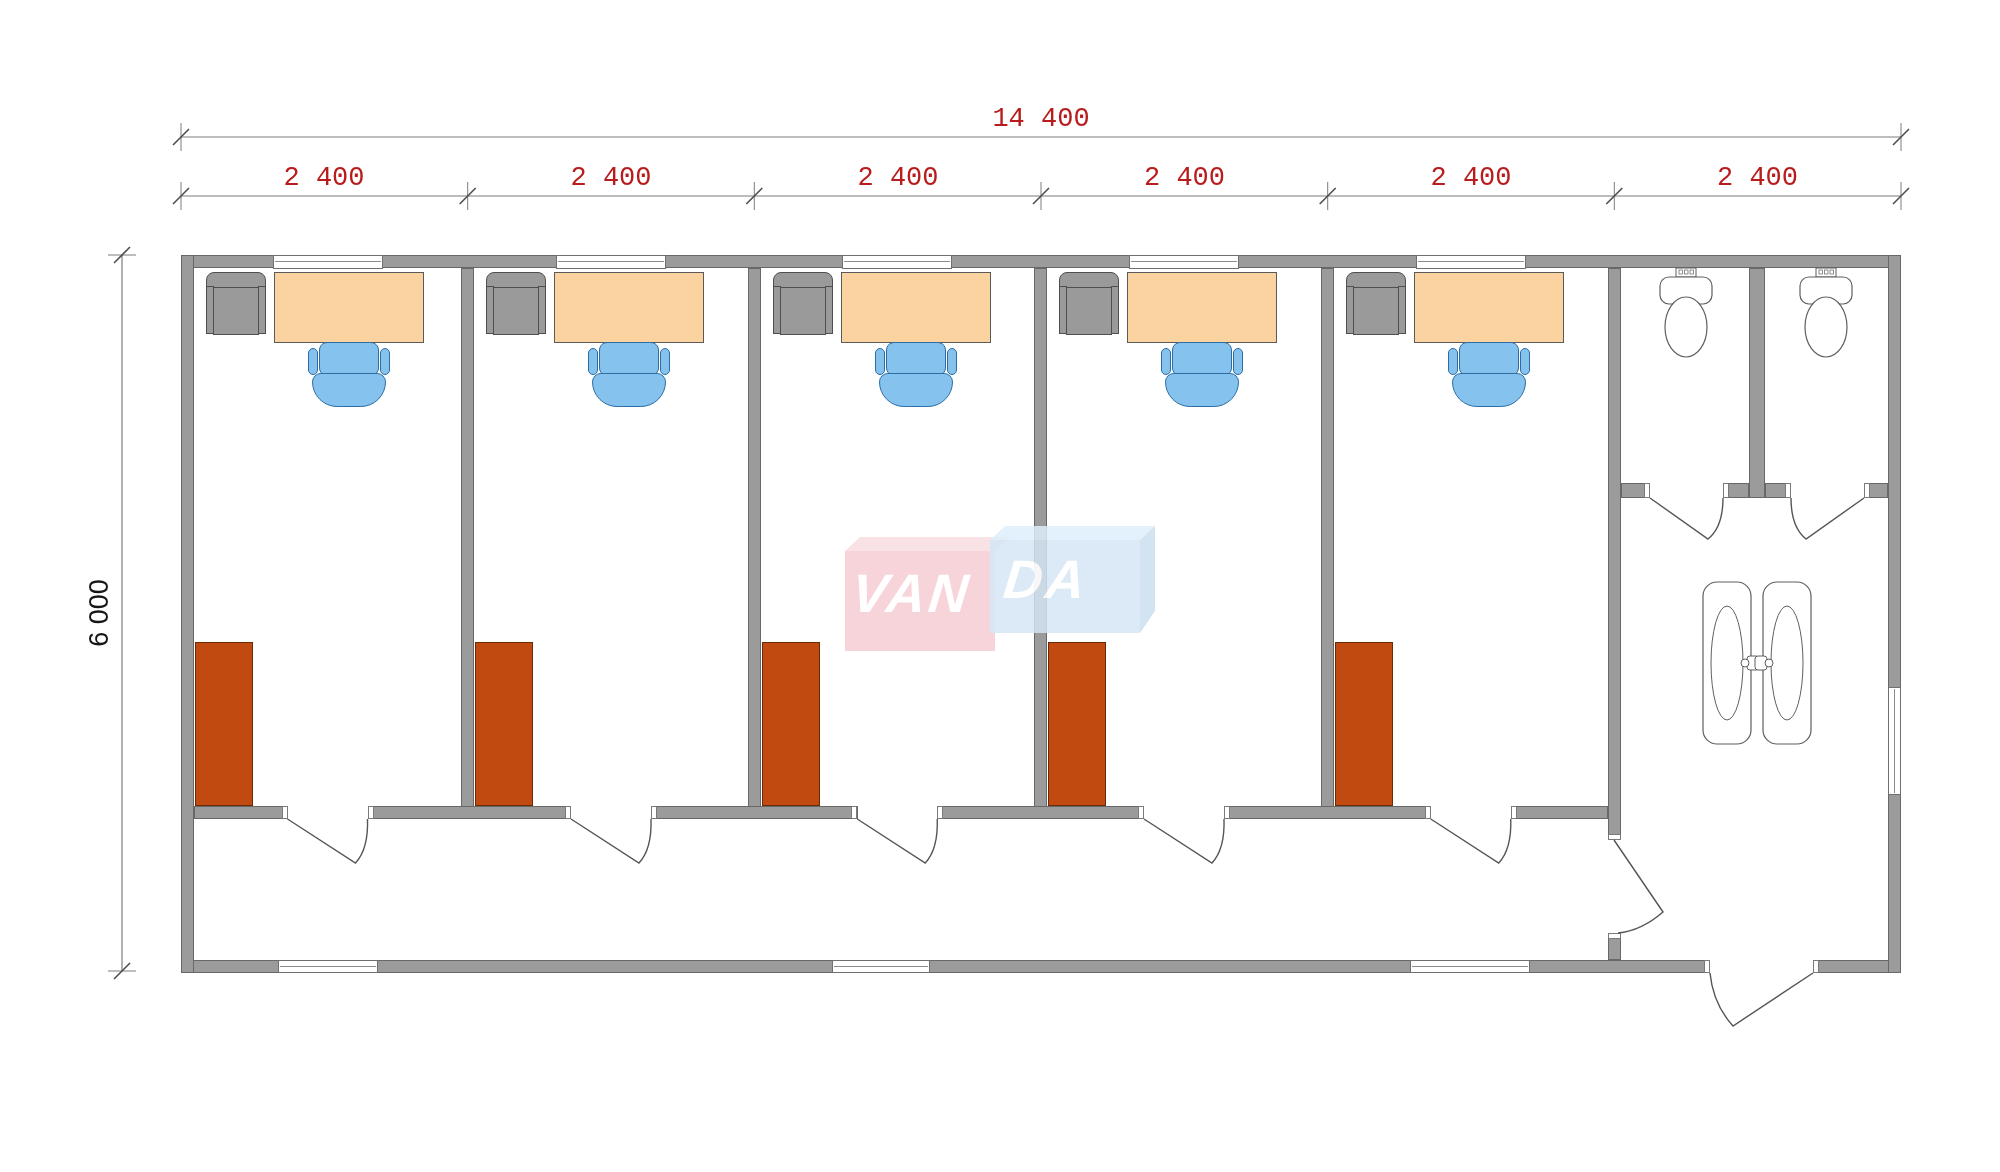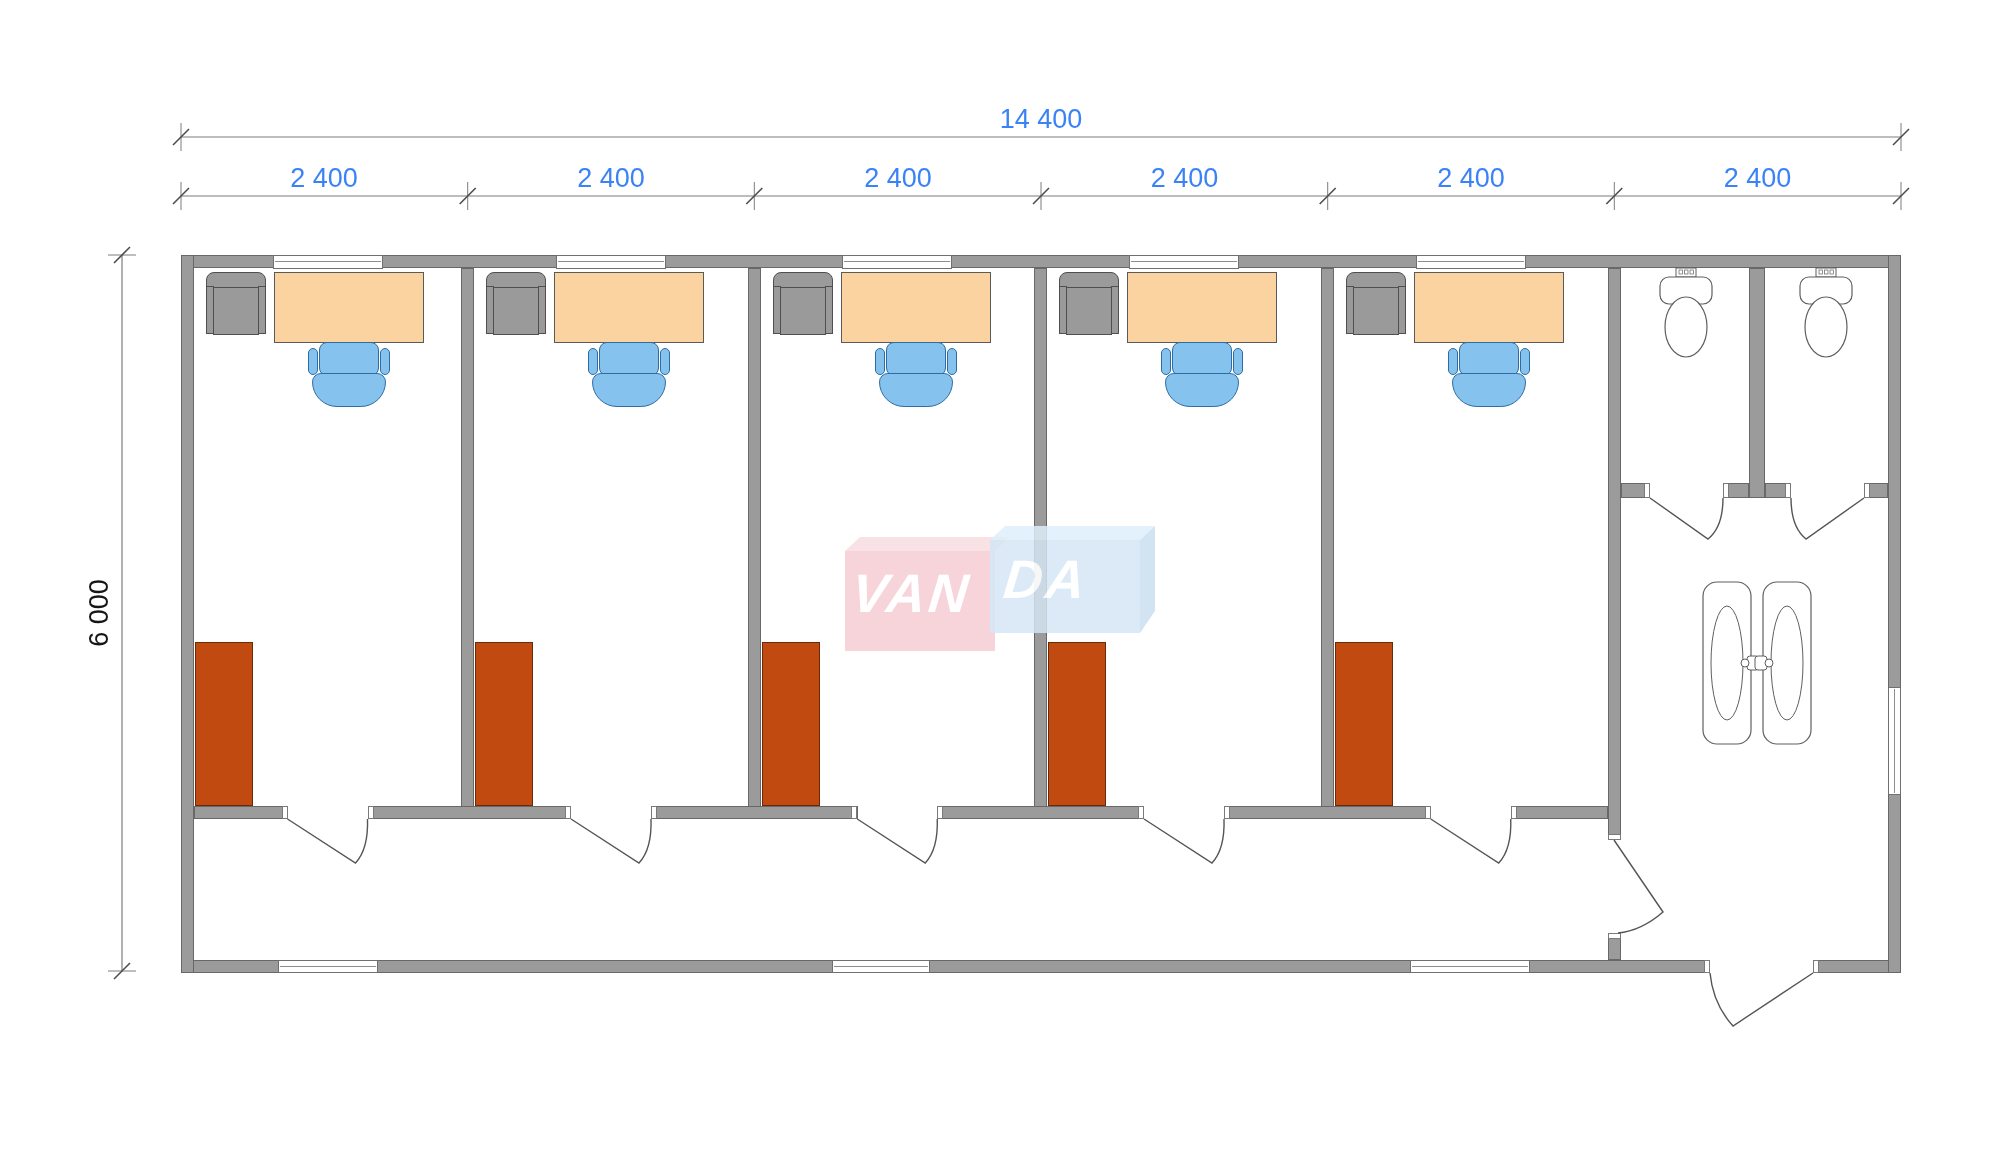--- a/index.html
+++ b/index.html
@@ -3,22 +3,22 @@
 <meta charset="utf-8">
 <style>
   html,body{margin:0;padding:0;background:#ffffff;}
   #plan{position:relative;width:2000px;height:1172px;background:#fff;
         font-family:"Liberation Sans",sans-serif;overflow:hidden;}
   .wall{position:absolute;box-sizing:border-box;}
   .win{position:absolute;background:#fff;border:1px solid #707070;box-sizing:border-box;}
   .winline{position:absolute;background:#8d8d8d;}
   .cap{position:absolute;background:#fff;border:1px solid #7a7a7a;box-sizing:border-box;}
   .furn{position:absolute;box-sizing:border-box;}
-  .dimlabel{position:absolute;font-size:27px;color:#3b82f6;white-space:nowrap;
-            transform:translateX(-50%);letter-spacing:0px;}
+  .dimlabel{position:absolute;font-size:27px;color:#b91c1c;white-space:nowrap;
+            transform:translateX(-50%);letter-spacing:0px;font-family:Liberation Mono, monospace;}
   .dimlabel-v{position:absolute;font-size:27px;color:#161616;white-space:nowrap;
             transform:translate(-50%,-50%) rotate(-90deg);}
   svg.layer{position:absolute;left:0;top:0;pointer-events:none;}
   #watermark{position:absolute;left:840px;top:518px;width:330px;height:140px;opacity:0.93;}
   .logo-face{position:absolute;}
   .logo-text{position:absolute;color:#ffffff;font-style:italic;font-weight:700;
              font-size:54px;letter-spacing:3px;transform:skewX(-6deg);}
 </style>
 </head>
 <body>

